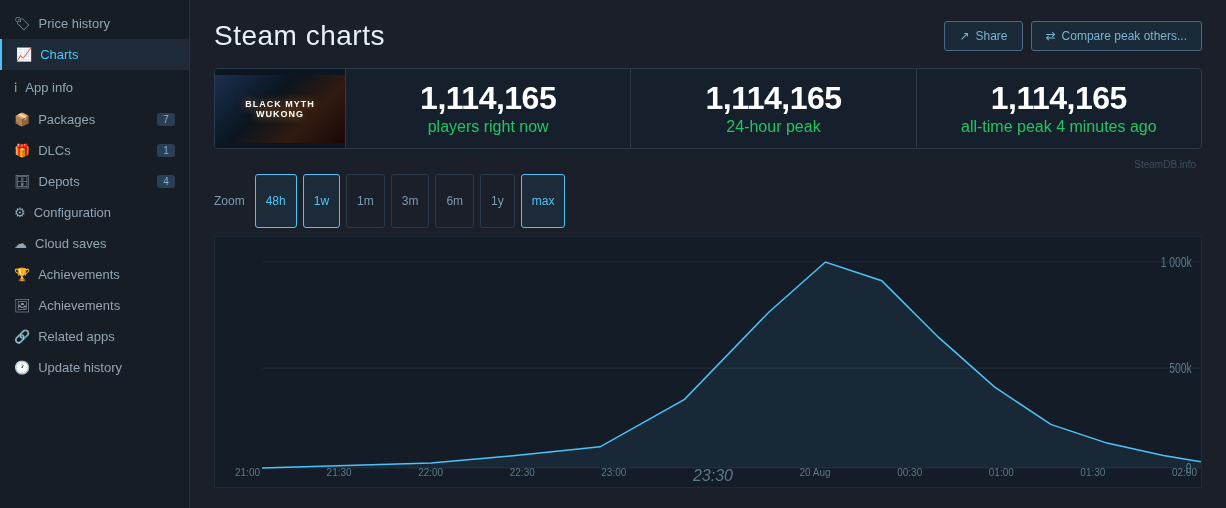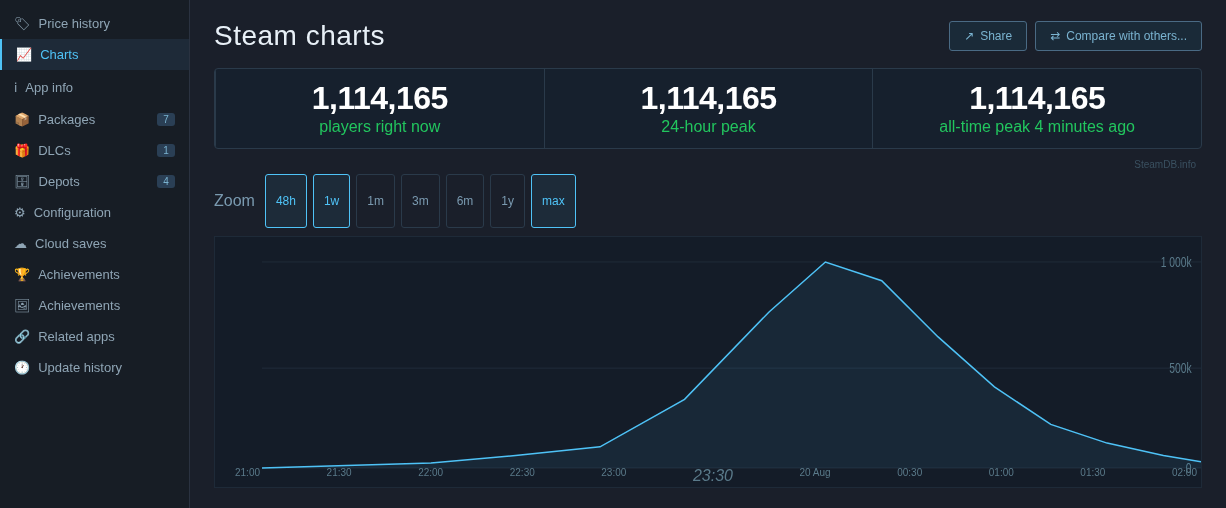--- a/index.html
+++ b/index.html
@@ -166,21 +166,21 @@
     }
 
     
     .chart-controls {
       display: flex;
       align-items: center;
       gap: 6px;
       margin-bottom: 8px;
     }
     .zoom-label {
-      font-size: 16px;
+      font-size: 12px;
       color: #7a9ab0;
       margin-right: 4px;
     }
     .zoom-btn {
       padding: 19px 10px;
       border-radius: 3px;
       border: 1px solid #2a3a4a;
       background: transparent;
       color: #7a9ab0;
       font-size: 12px;
@@ -267,26 +267,31 @@
 
   <div class="header-row">
     <h1 class="page-title">Steam charts</h1>
     <div class="header-actions">
       <button class="btn">
         <span>↗</span>
         <span>Share</span>
       </button>
       <button class="btn">
         <span>⇄</span>
-        <span>Compare with others...</span>
+        <span>Compare peak others...</span>
       </button>
     </div>
   </div>
 
   <div class="stats-bar">
+    <div class="game-thumb">
+      <div class="game-thumb-img">
+        <span class="game-thumb-text">BLACK MYTH<br>WUKONG</span>
+      </div>
+    </div>
     <div class="stat-block">
       <div class="stat-value">1,114,165</div>
       <div class="stat-label">players right now</div>
     </div>
     <div class="stat-block">
       <div class="stat-value">1,114,165</div>
       <div class="stat-label">24-hour peak</div>
     </div>
     <div class="stat-block">
       <div class="stat-value">1,114,165</div>

